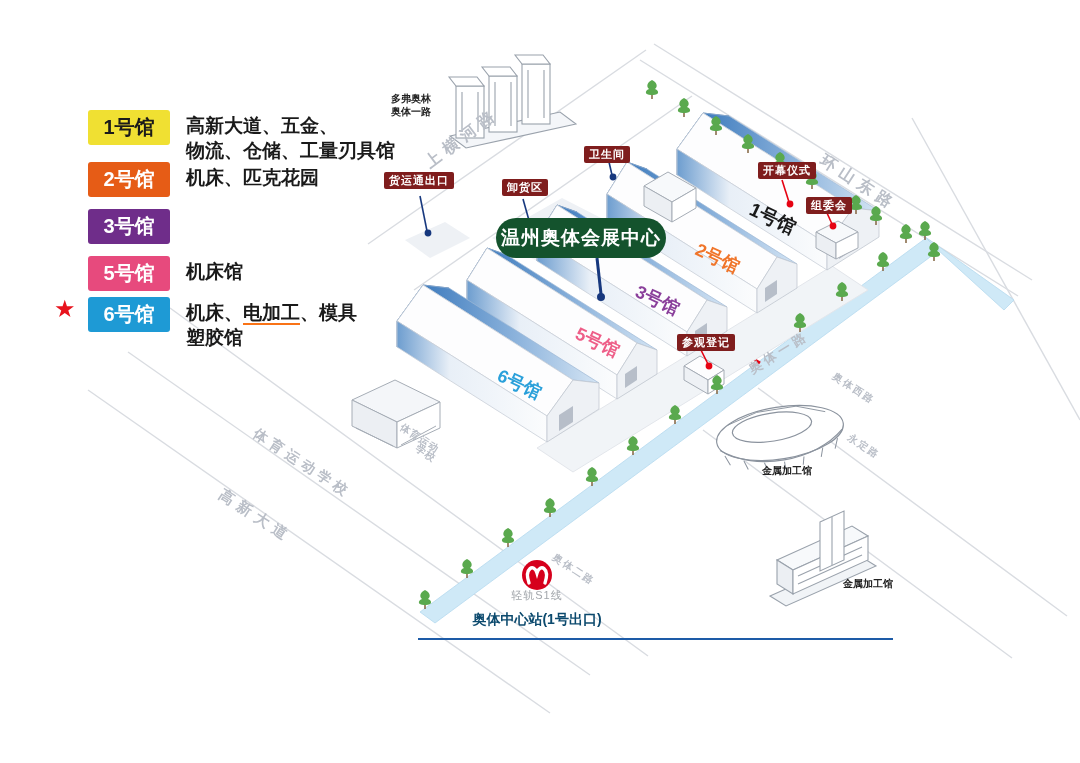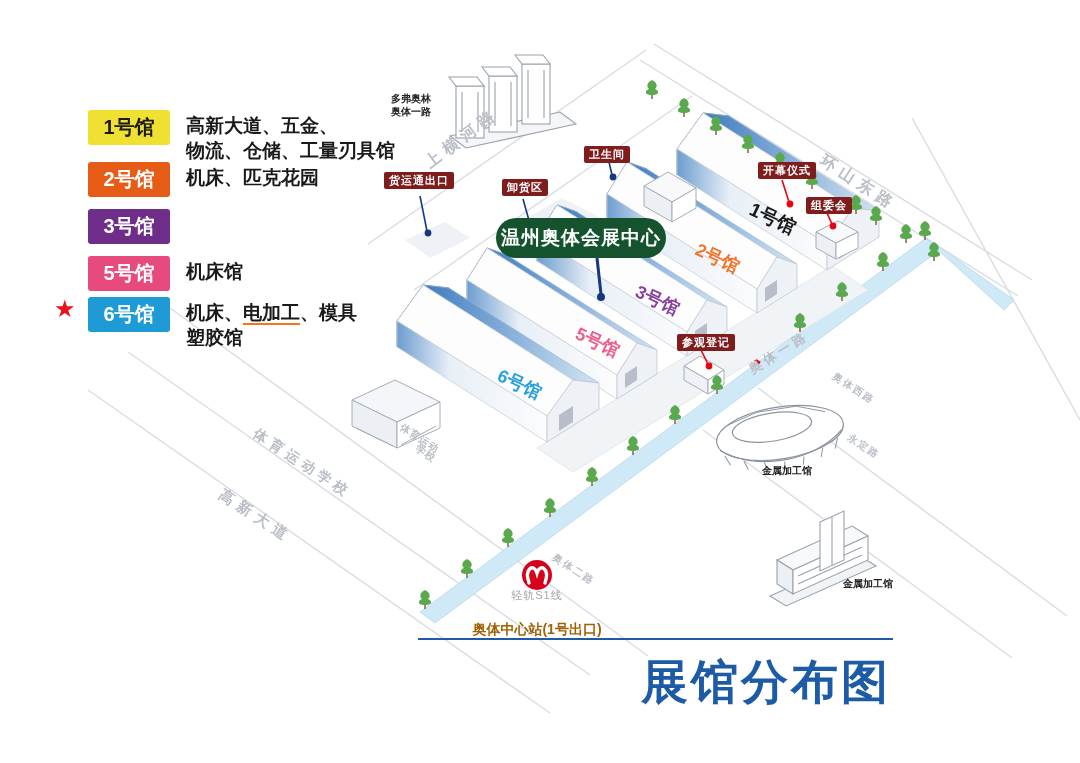--- a/index.html
+++ b/index.html
@@ -22,21 +22,21 @@
   .tag{position:absolute;color:#fff;font-size:11px;font-weight:bold;line-height:1;
        padding:3px 5px;border-radius:2px;white-space:nowrap;letter-spacing:1px;z-index:3;}
   .tag-blue{background:#7f1d1d;}
   .tag-red{background:#7f1d1d;}
   .pill{position:absolute;left:496px;top:218px;width:170px;height:40px;background:#14532d;color:#fff;
         border-radius:21px;display:flex;align-items:center;justify-content:center;
         font-size:19px;font-weight:bold;letter-spacing:1px;z-index:3;}
   .place{position:absolute;font-size:10px;font-weight:bold;color:#222;line-height:1.3;z-index:2;white-space:nowrap;}
   .station{position:absolute;left:537px;top:588px;transform:translateX(-50%);text-align:center;z-index:2;white-space:nowrap;}
   .station .line{font-size:11px;color:#a2a6ab;letter-spacing:1px;}
-  .station .stop{font-size:14px;font-weight:bold;color:#a16207;margin-top:18px;}
+  .station .stop{font-size:14px;font-weight:bold;color:#0c4a6e;margin-top:8px;}
   
   .title-rule{position:absolute;left:418px;top:638px;width:475px;height:2px;background:#1d5ba7;}
   .page-title{position:absolute;left:641px;top:651px;font-size:47px;font-weight:bold;color:#1d5ba7;letter-spacing:3px;}
 </style>
 </head>
 <body>
 
 <div class="stage">
 
   <svg class="map-svg" width="1080" height="763" viewBox="0 0 1080 763">
@@ -284,15 +284,14 @@
   </div>
   <div class="place" style="left:787px;top:464px;transform:translateX(-50%)">金属加工馆</div>
   <div class="place" style="left:843px;top:577px">金属加工馆</div>
 
   <div class="station">
     <div class="line">轻轨S1线</div>
     <div class="stop">奥体中心站(1号出口)</div>
   </div>
 
   <div class="title-rule"></div>
-  <div class="page-title">展馆分布图</div>
 
 </div>
 
 </body></html>

